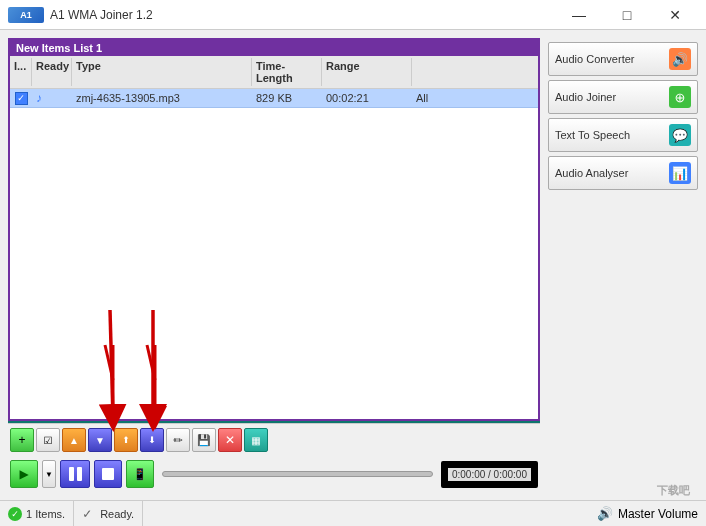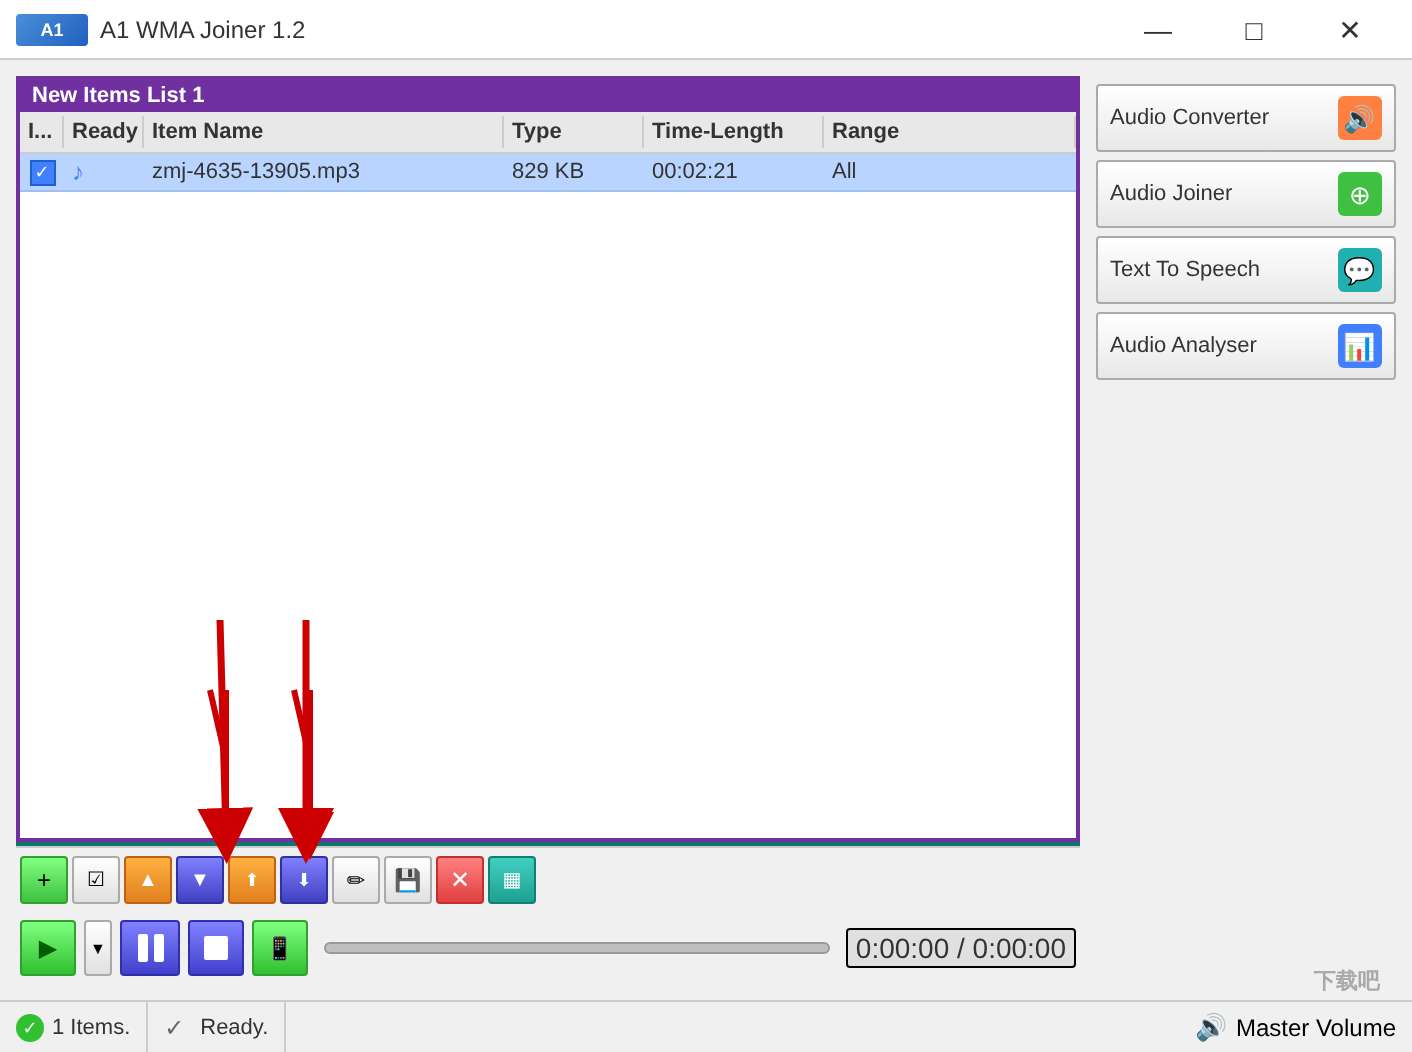--- a/index.html
+++ b/index.html
@@ -278,24 +278,24 @@
       position: relative;
       margin: 0 4px;
     }
     .progress-fill {
       width: 0%;
       height: 100%;
       background: #4080ff;
       border-radius: 3px;
     }
     .time-display {
-      font-size: 14px;
+      font-size: 10px;
       color: #333;
       background: #e0e0e0;
-      border: 1px solid #000000;
+      border: 7px solid #000000;
       padding: 1px 4px;
       border-radius: 2px;
       white-space: nowrap;
     }
 
     
     .right-panel {
       width: 150px;
       display: flex;
       flex-direction: column;
@@ -410,21 +410,20 @@
 
   <div class="left-panel">
 
     <div class="file-list-container">
       <div class="file-list-header">New Items List 1</div>
       <div class="file-table">
 
         <div class="table-header">
           <div class="table-header-cell">I...</div>
           <div class="table-header-cell">Ready</div>
-          <div class="table-header-cell">Item Name</div>
           <div class="table-header-cell">Type</div>
           <div class="table-header-cell">Time-Length</div>
           <div class="table-header-cell">Range</div>
         </div>
 
         <div class="table-row">
           <div class="table-cell checkbox-cell">
             <div class="checkbox-blue">✓</div>
           </div>
           <div class="table-cell">

